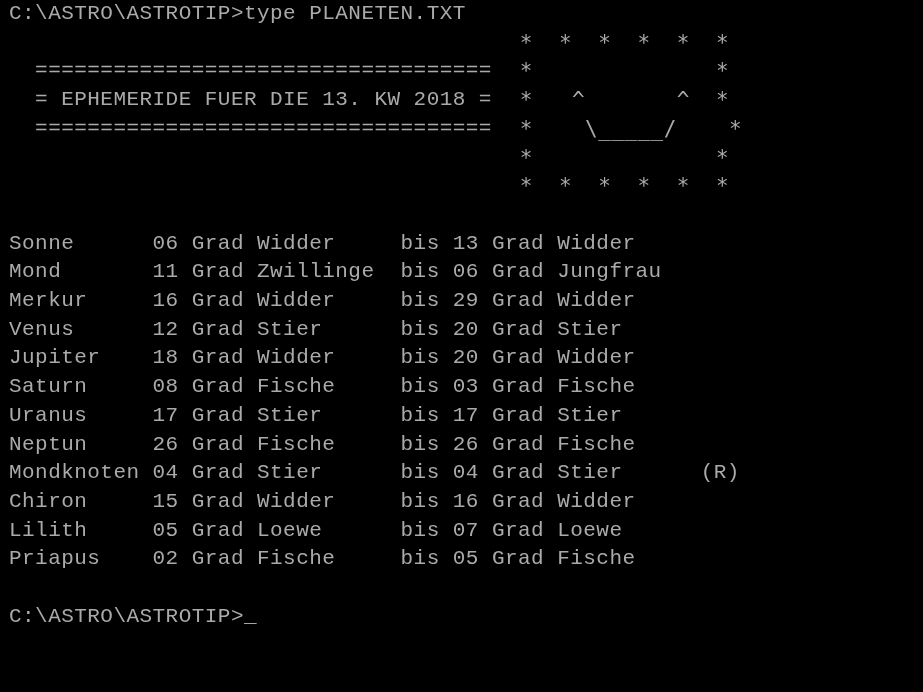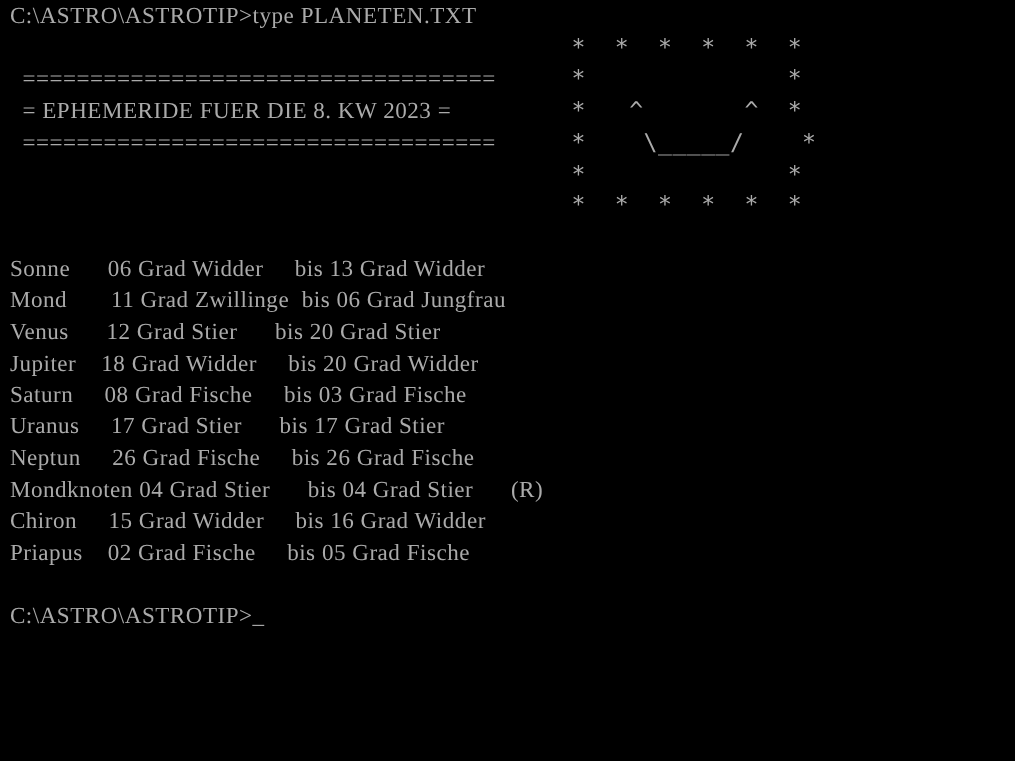--- a/index.html
+++ b/index.html
@@ -23,21 +23,21 @@
   }
   .term-body {
     position: absolute;
     left: 9px;
     top: 0px;
     width: 914px;
   }
   pre.line {
     margin: 0;
     padding: 0;
-    font-family: Liberation Serif, serif;
+    font-family: Liberation Mono, monospace;
     font-size: inherit;
     line-height: 28.7px;
     color: #aaaaaa;
     white-space: pre;
     letter-spacing: 0.45px;
   }
   pre.blank {
     color: transparent;
   }
   .art-layer {
@@ -61,37 +61,39 @@
 
 <div id="screen">
 
   <div class="term-body">
 
     <pre class="line">C:\ASTRO\ASTROTIP&gt;type PLANETEN.TXT</pre>
 
     <pre class="line blank"> </pre>
 
     <pre class="line">  ===================================</pre>
-    <pre class="line">  = EPHEMERIDE FUER DIE 8. KW 2023 =</pre>
+    <pre class="line">  = EPHEMERIDE FUER DIE 13. KW 2018 =</pre>
     <pre class="line">  ===================================</pre>
 
     <pre class="line blank"> </pre>
     <pre class="line blank"> </pre>
     <pre class="line blank"> </pre>
 
     <div id="table-mount">
         <pre class="line">Sonne      06 Grad Widder     bis 13 Grad Widder     </pre>
         <pre class="line">Mond       11 Grad Zwillinge  bis 06 Grad Jungfrau   </pre>
+        <pre class="line">Merkur     16 Grad Widder     bis 29 Grad Widder     </pre>
         <pre class="line">Venus      12 Grad Stier      bis 20 Grad Stier      </pre>
         <pre class="line">Jupiter    18 Grad Widder     bis 20 Grad Widder     </pre>
         <pre class="line">Saturn     08 Grad Fische     bis 03 Grad Fische     </pre>
         <pre class="line">Uranus     17 Grad Stier      bis 17 Grad Stier      </pre>
         <pre class="line">Neptun     26 Grad Fische     bis 26 Grad Fische     </pre>
         <pre class="line">Mondknoten 04 Grad Stier      bis 04 Grad Stier      (R)</pre>
         <pre class="line">Chiron     15 Grad Widder     bis 16 Grad Widder     </pre>
+        <pre class="line">Lilith     05 Grad Loewe      bis 07 Grad Loewe      </pre>
         <pre class="line">Priapus    02 Grad Fische     bis 05 Grad Fische     </pre>
       </div>
 
     <pre class="line blank"> </pre>
 
     <pre class="line"><span>C:\ASTRO\ASTROTIP&gt;</span><span class="cursor">_</span></pre>
 
   </div>
 
   <pre class="art-layer" id="art-mount" style="top: 28.7px;">                                       *  *  *  *  *  *

